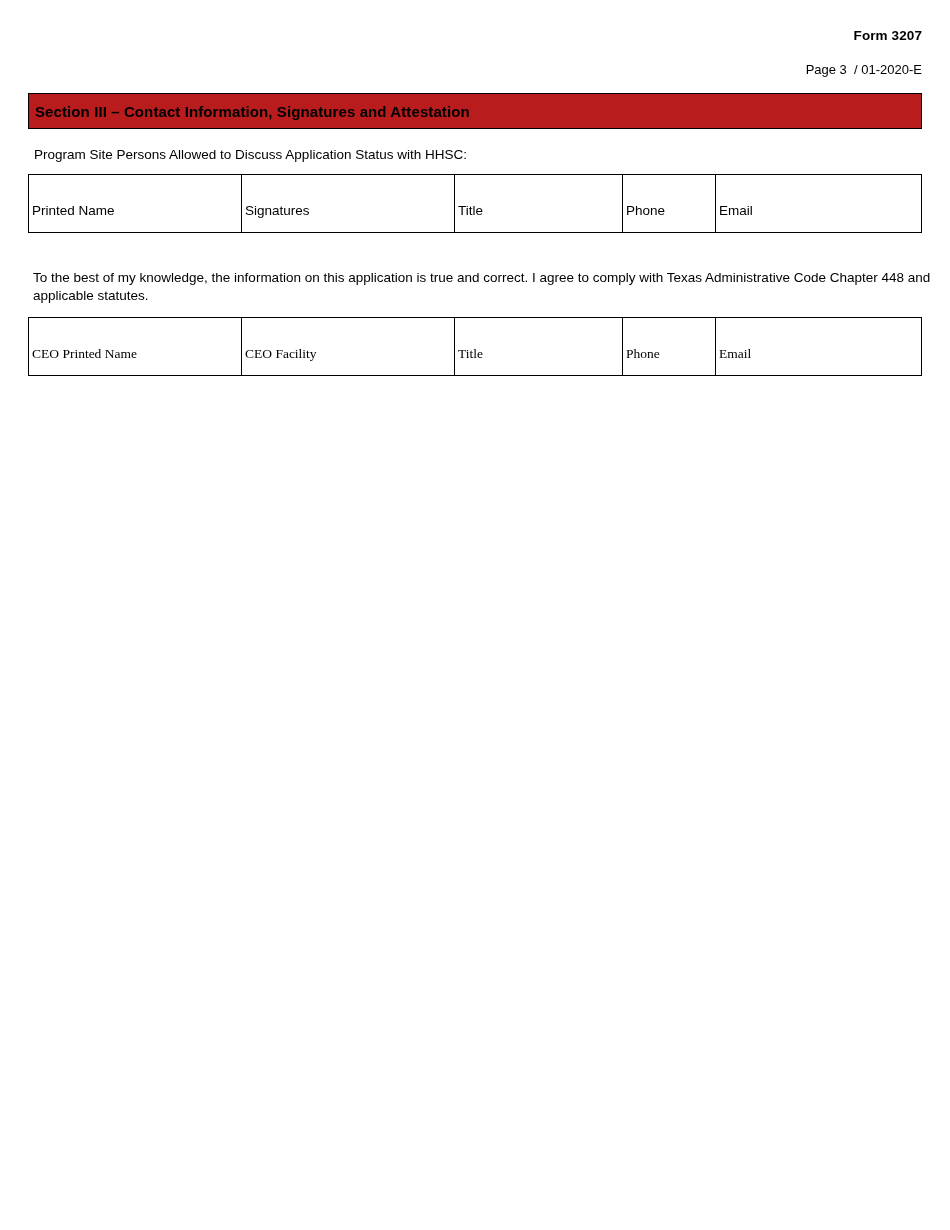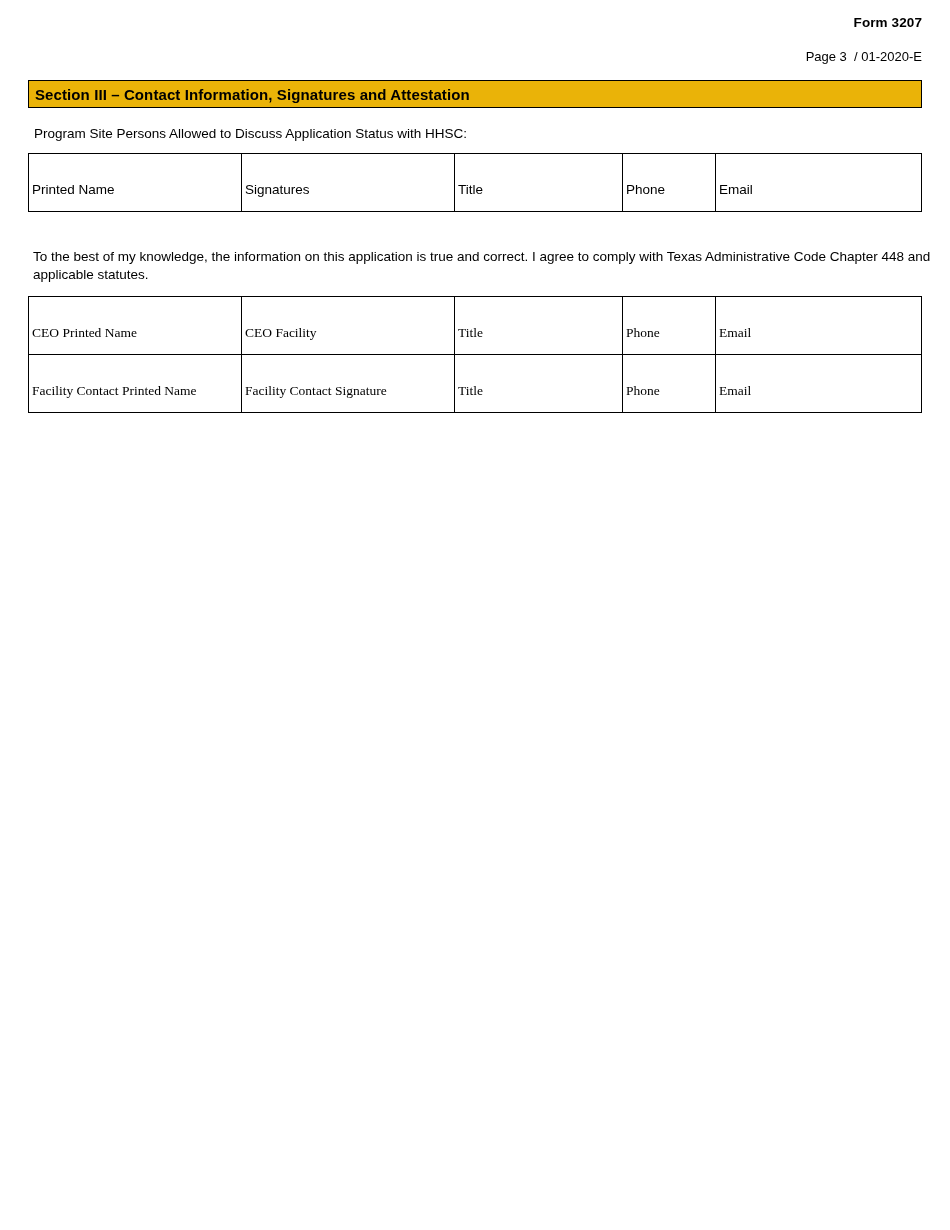--- a/index.html
+++ b/index.html
@@ -18,42 +18,42 @@
   .page {
     position: relative;
     width: 950px;
     height: 1230px;
     box-sizing: border-box;
     padding: 0 28px;
   }
 
   
   .header {
-    padding-top: 15px;
+    padding-top: 28px;
     text-align: right;
   }
   .form-no {
     font-size: 13.5px;
     font-weight: bold;
     letter-spacing: 0.1px;
     line-height: 16px;
   }
   .page-line {
     font-size: 13px;
     line-height: 18px;
     margin-top: 17px;
     white-space: pre;
   }
 
   
   .section-bar {
     margin-top: 14px;
-    background: #eab308;
+    background: #b91c1c;
     border: 1px solid #000;
-    height: 28px;
+    height: 36px;
     display: flex;
     align-items: center;
     padding-left: 6px;
     box-sizing: border-box;
   }
   .section-bar-title {
     font-size: 15px;
     font-weight: bold;
     letter-spacing: 0.1px;
   }
@@ -144,23 +144,16 @@
       <col style="width:206px">
     </colgroup>
     <tbody>
       <tr>
         <td>CEO Printed Name</td>
         <td>CEO Facility</td>
         <td>Title</td>
         <td>Phone</td>
         <td>Email</td>
       </tr>
-      <tr>
-        <td>Facility Contact Printed Name</td>
-        <td>Facility Contact Signature</td>
-        <td>Title</td>
-        <td>Phone</td>
-        <td>Email</td>
-      </tr>
     </tbody>
   </table>
 
 </div>
 
 </body></html>

